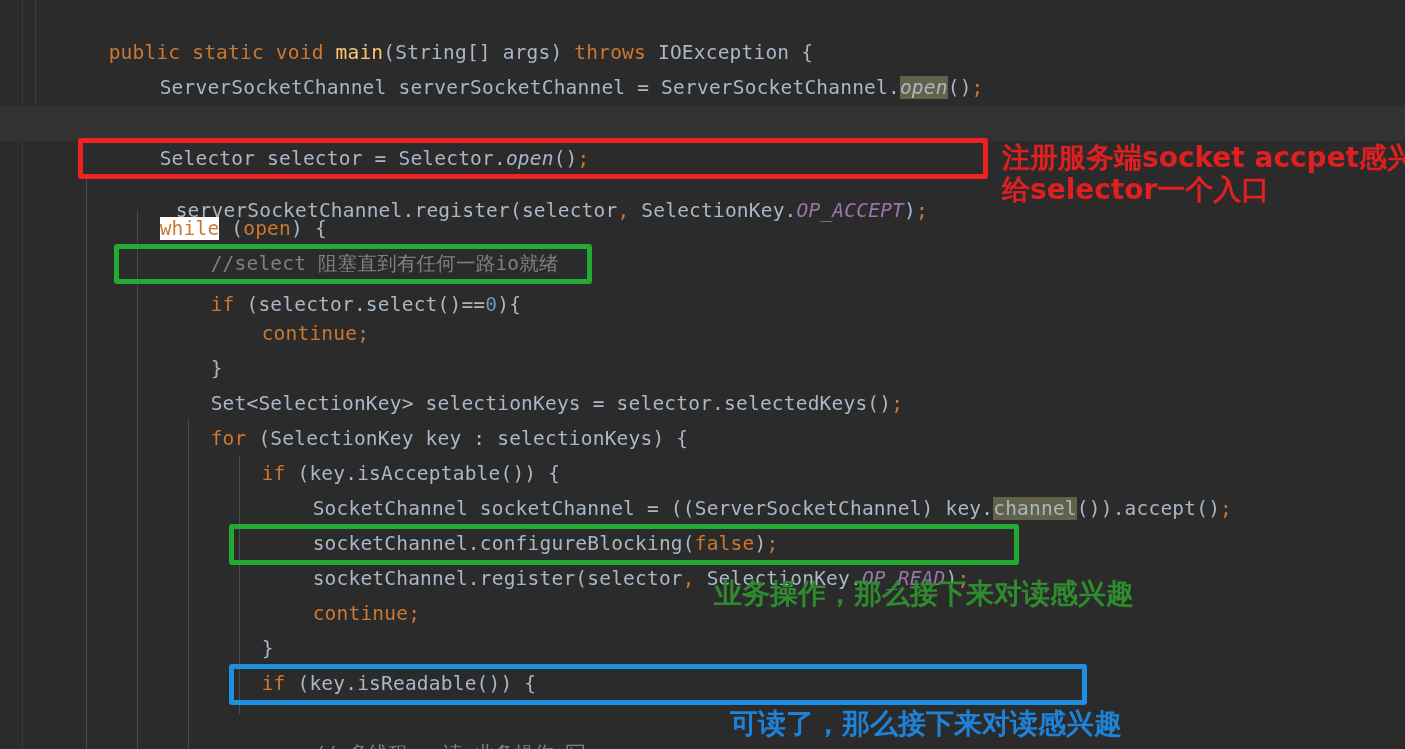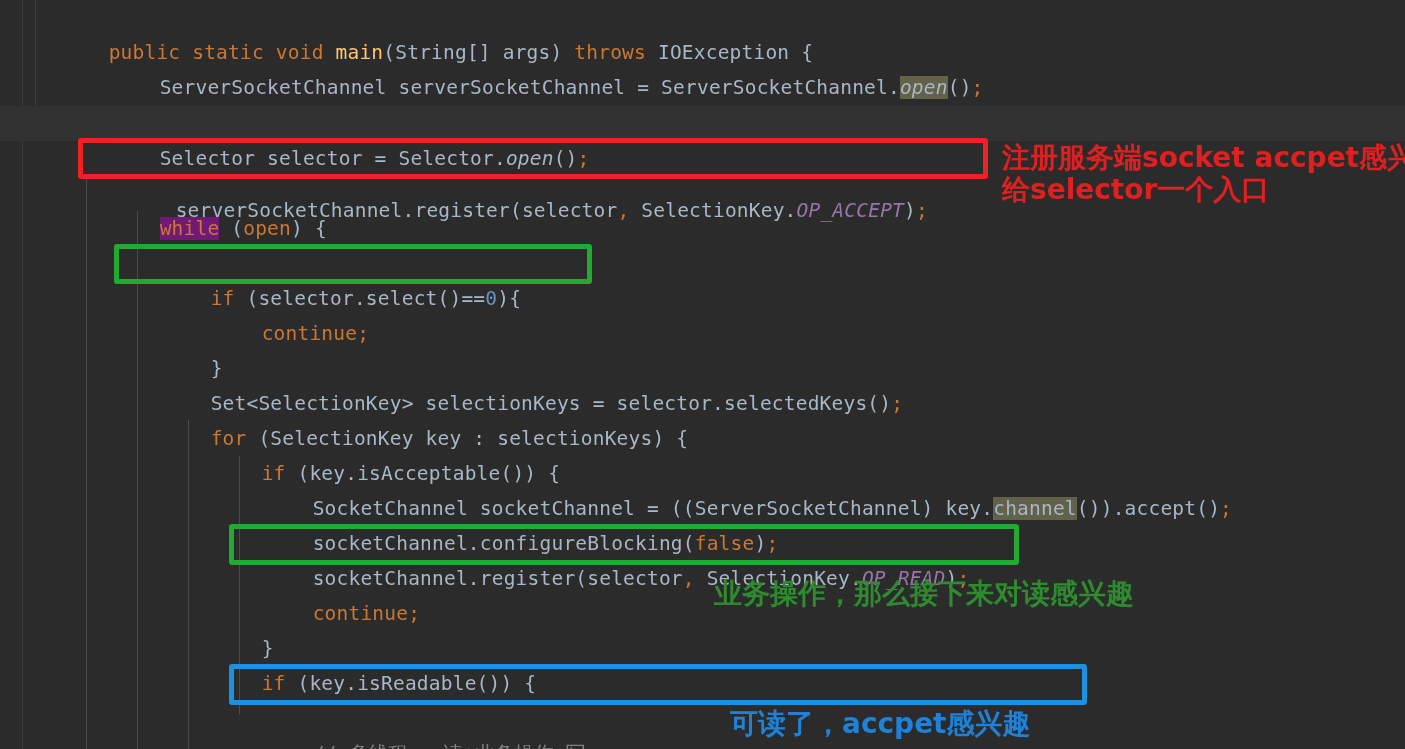--- a/index.html
+++ b/index.html
@@ -54,21 +54,21 @@
   
   .kw      { color: #CC7832; }
   .meth    { color: #FFC66D; }
   .semi    { color: #CC7832; }
   .num     { color: #6897BB; }
   .const   { color: #9876AA; font-style: italic; }
   .staticm { color: #A9B7C6; font-style: italic; }
   .comment { color: #808080; }
   .unused  { color: #7A7A7A; }
   .hl-ident{ background: #62614A; }
-  .hl-kw   { background: #701a75; color: #CC7832; }
+  .hl-kw   { background: #ffffff; color: #CC7832; }
 
   .param-hint {
     background: #3C3F41;
     color: #8C8C8C;
     border-radius: 4px;
     padding: 1px 3px;
     font-size: 17px;
   }
 
   
@@ -127,22 +127,25 @@
     </div>
 
     <div class="code-line" style="top:158px;margin-left:16px;">
       <span class="txt"><span style="display:inline-block;width:88px;"></span>serverSocketChannel.register(selector<span class="semi">,</span> SelectionKey.<span class="const">OP_ACCEPT</span>)<span class="semi">;</span></span>
     </div>
 
     <div class="code-line" style="top:176px;">
       <span class="txt"><span style="display:inline-block;width:88px;"></span><span class="hl-kw">while</span> (<span class="kw">open</span>) {</span>
     </div>
 
-
-    <div class="code-line" style="top:246px;">
+    <div class="code-line" style="top:211px;">
+      <span class="txt comment"><span style="display:inline-block;width:139px;"></span>//select 阻塞直到有任何一路io就绪</span>
+    </div>
+
+    <div class="code-line" style="top:252px;">
       <span class="txt"><span style="display:inline-block;width:139px;"></span><span class="kw">if</span> (selector.select()==<span class="num">0</span>){</span>
     </div>
 
     <div class="code-line" style="top:281px;">
       <span class="txt"><span style="display:inline-block;width:190px;"></span><span class="kw">continue</span><span class="semi">;</span></span>
     </div>
 
     <div class="code-line" style="top:316px;">
       <span class="txt"><span style="display:inline-block;width:139px;"></span>}</span>
     </div>
@@ -203,16 +206,16 @@
     <div>注册服务端socket accpet感兴趣</div>
     <div>给selector一个入口</div>
   </div>
 
 
   <div class="anno-text green2" style="left:714px; top:578px;">
     <div>业务操作，那么接下来对读感兴趣</div>
   </div>
 
   <div class="anno-text blue" style="left:730px; top:708px;">
-    <div>可读了，accpet感兴趣</div>
+    <div>可读了，那么接下来对读感兴趣</div>
   </div>
 
 </div>
 
 </body></html>

